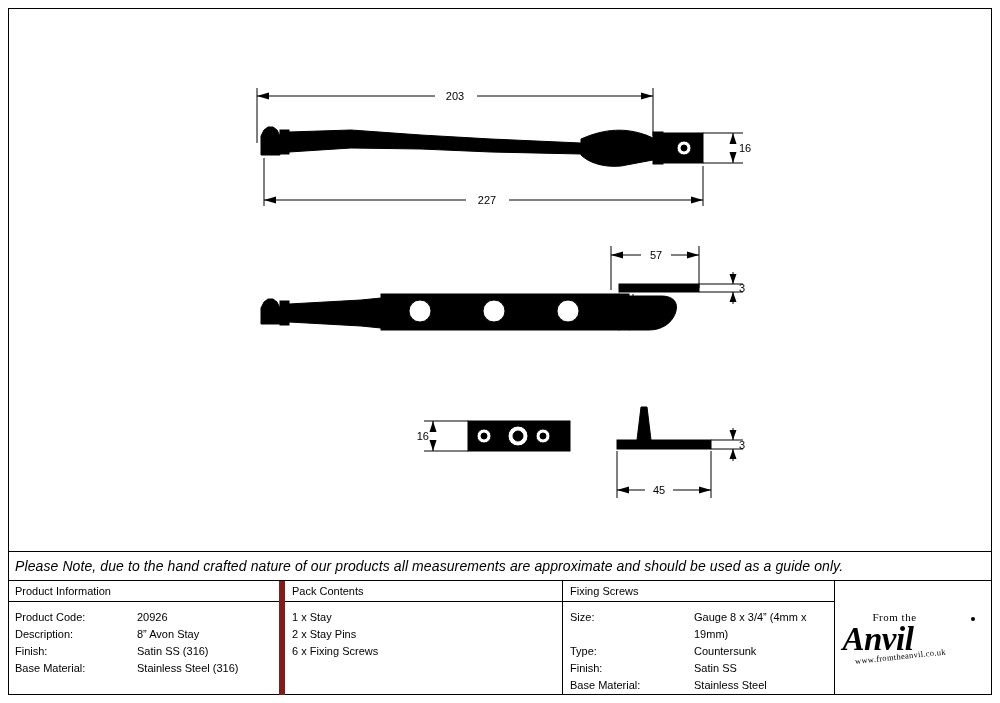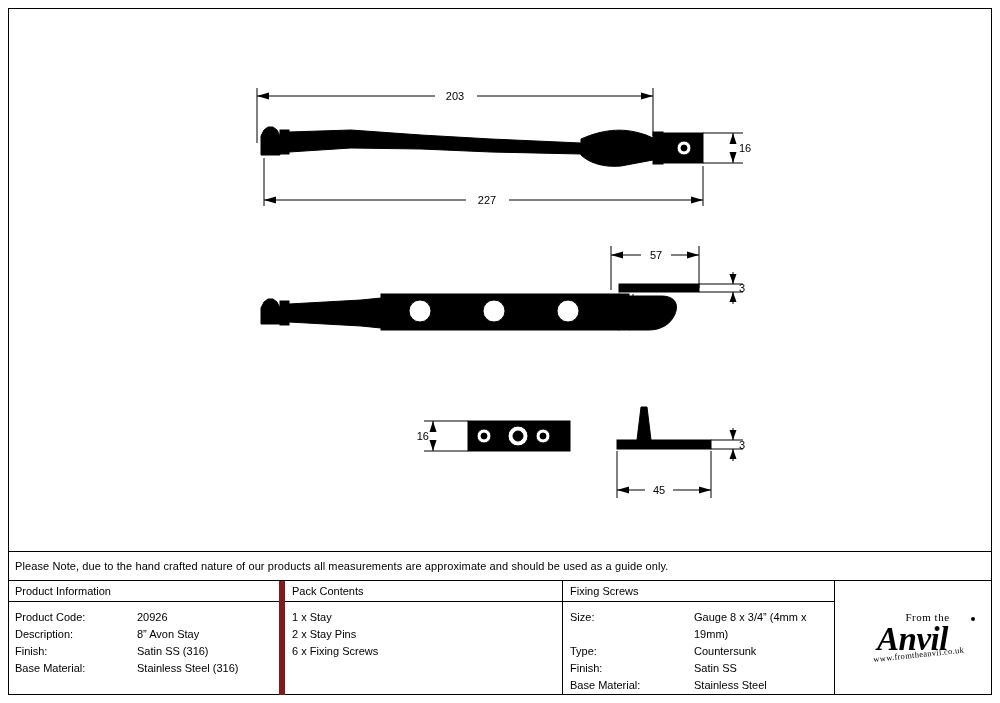--- a/index.html
+++ b/index.html
@@ -45,24 +45,25 @@
     left: 8px;
     top: 551px;
     width: 984px;
     height: 29px;
     border-top: 1px solid #000;
     box-sizing: border-box;
     display: flex;
     align-items: center;
   }
   .note-text {
-    font-size: 11px;
+    font-size: 14px;
     color: #000;
     padding-left: 7px;
     letter-spacing: 0.1px;
+    font-style: italic;
   }
   
   .info-table {
     position: absolute;
     left: 8px;
     top: 580px;
     width: 984px;
     height: 115px;
     border-top: 1px solid #000;
     box-sizing: border-box;
@@ -103,21 +104,21 @@
     position: absolute;
     left: 0;
     top: 0;
     width: 100%;
     height: 100%;
     display: flex;
     align-items: center;
     justify-content: center;
   }
   .logo-inner {
-    text-align: center;
+    text-align: left;
     position: relative;
     width: 140px;
   }
   .logo-top {
     font-family: "Liberation Serif", serif;
     font-size: 11px;
     letter-spacing: 0.5px;
     margin-left: 30px;
     color: #000;
   }

